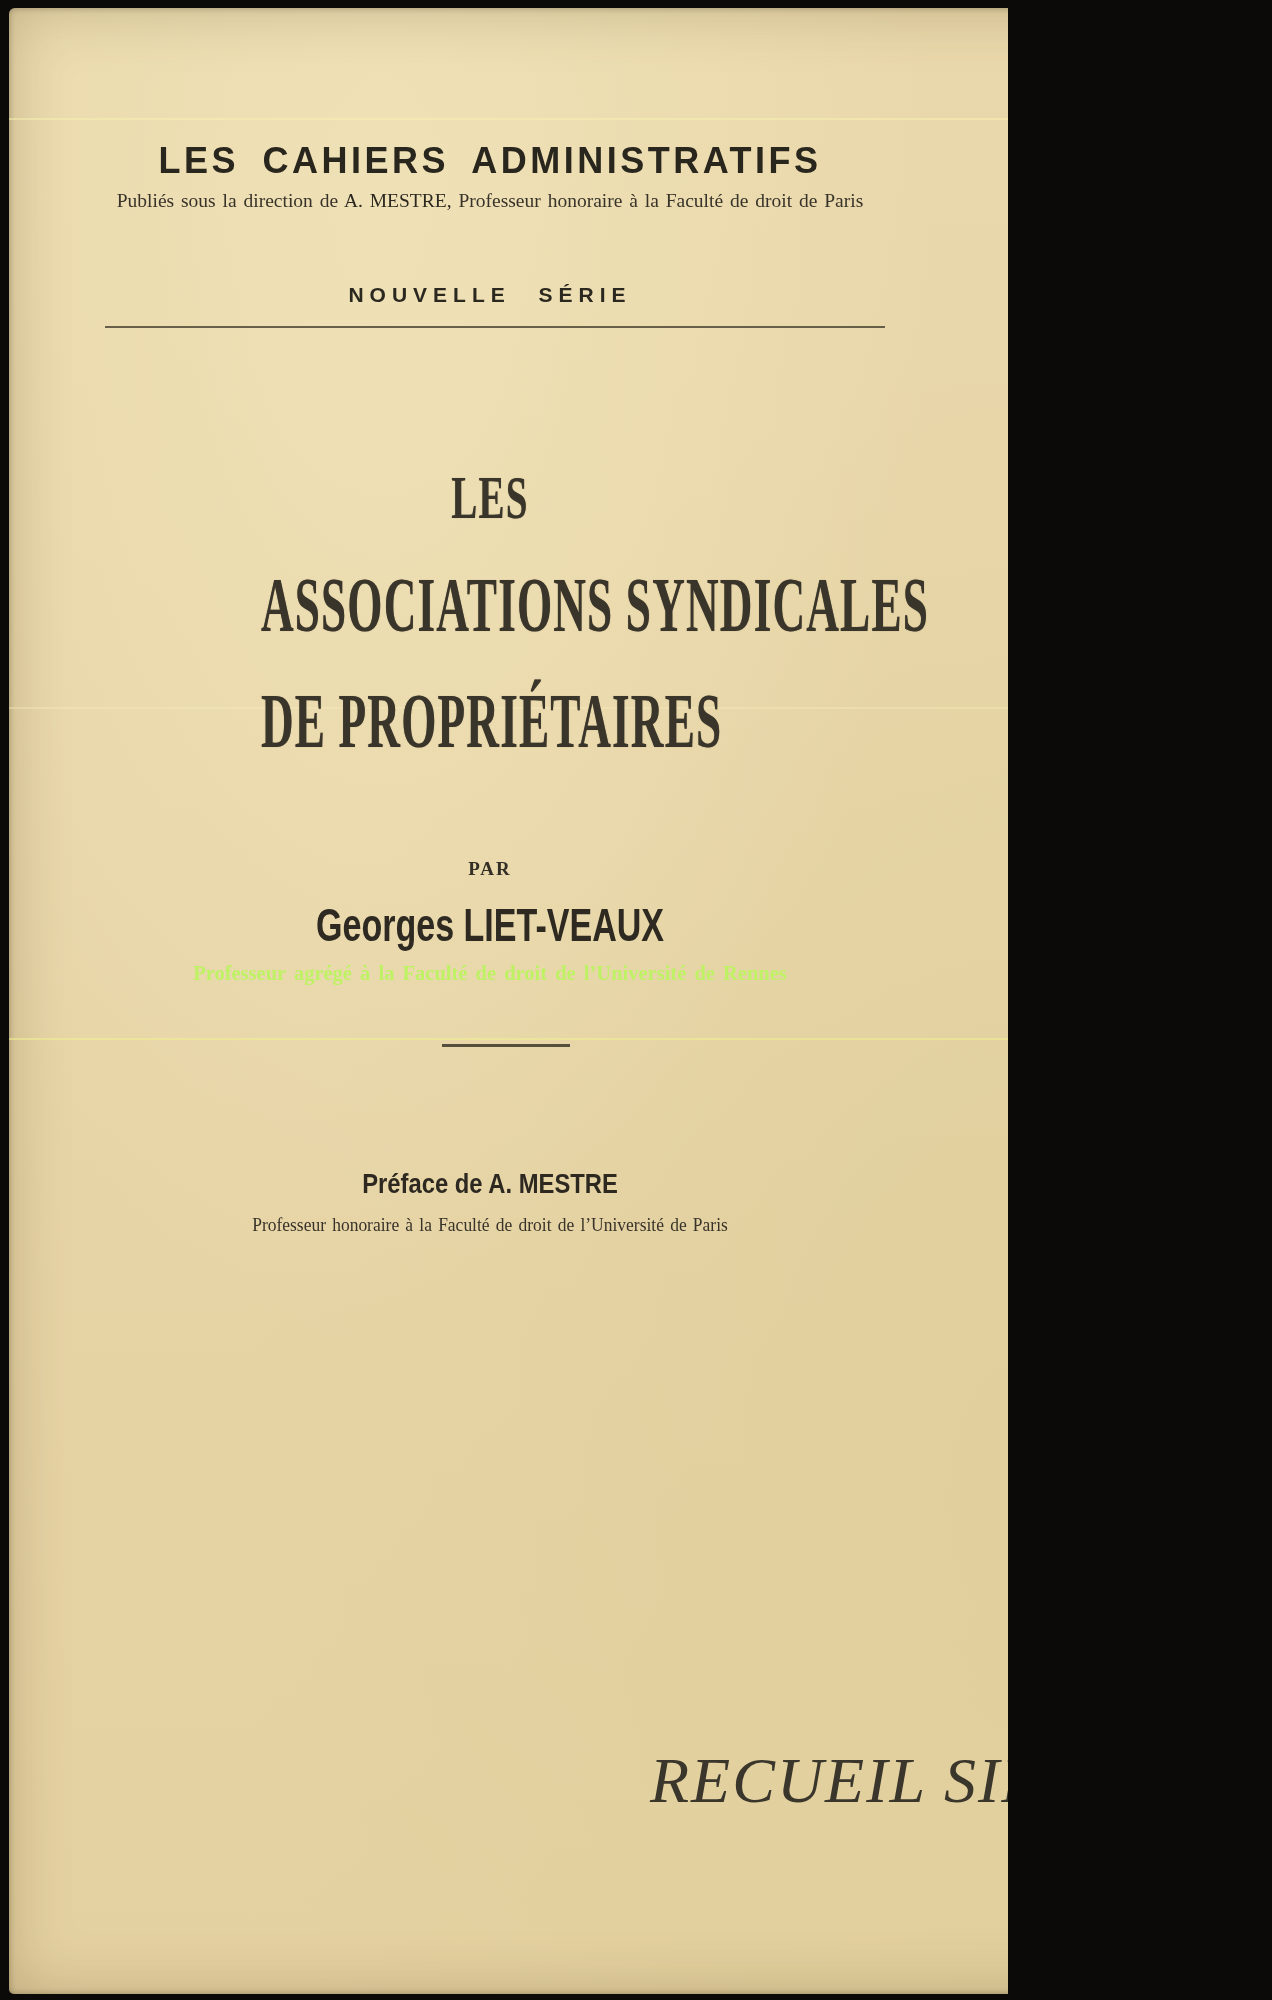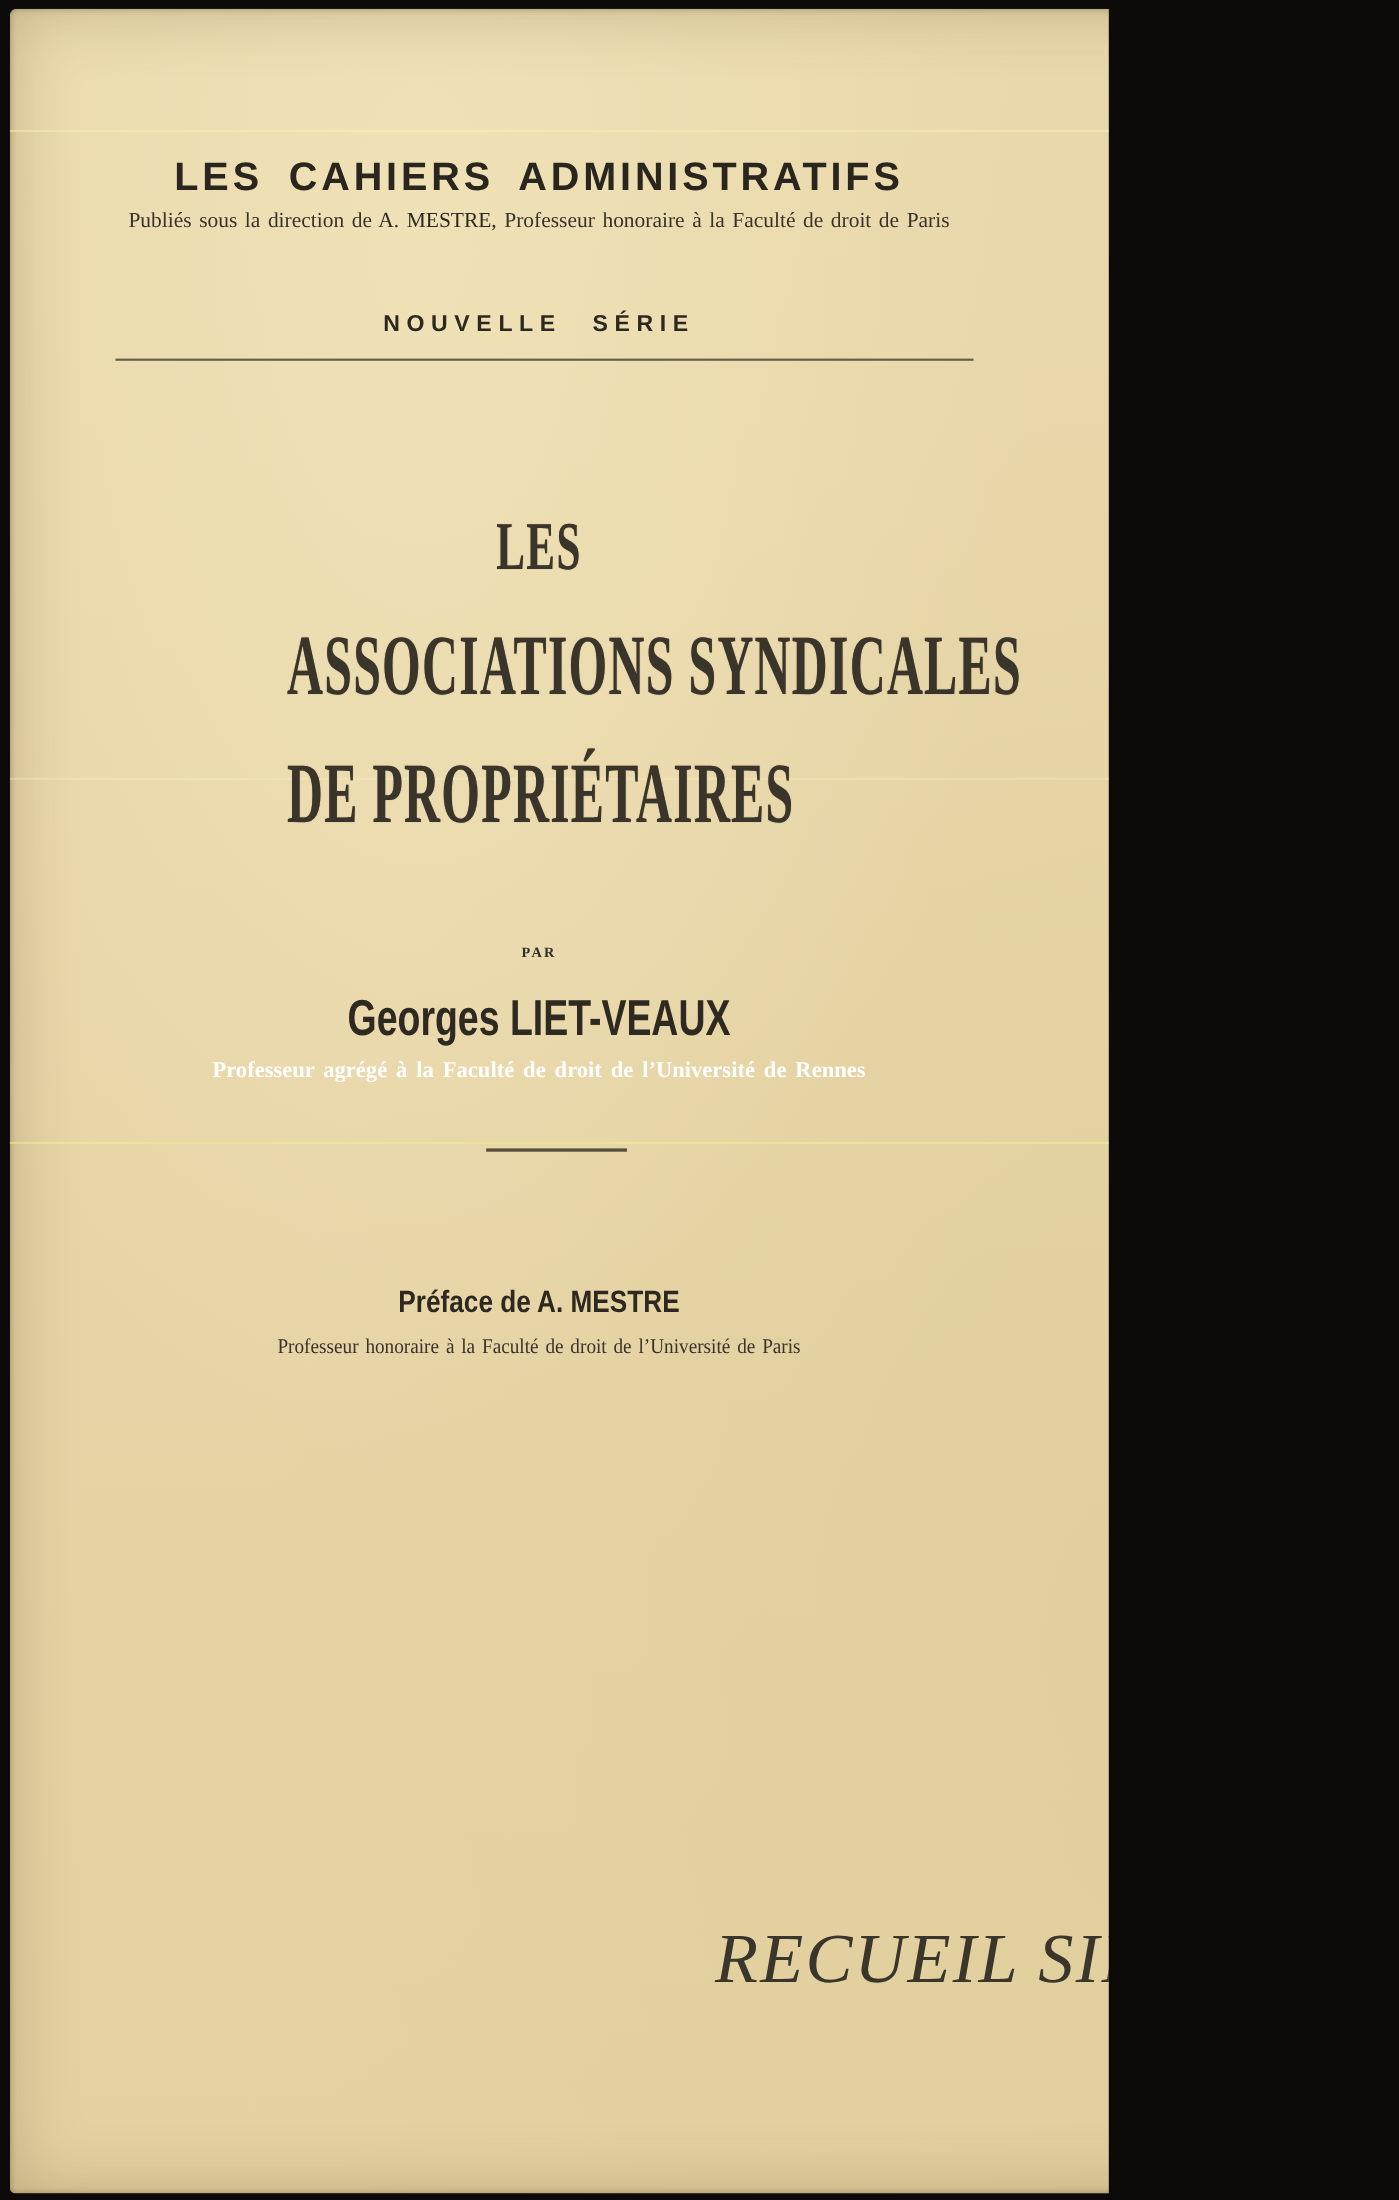--- a/index.html
+++ b/index.html
@@ -48,31 +48,31 @@
   .rule1{top:326px;left:10px;width:780px;height:2px;background:#46402f;opacity:.8;}
   .title-line{
     color:#3a352b;
     font-weight:700;
     text-shadow:0 0 1px rgba(58,50,30,.55);
   }
   .title-l1{top:462px;font-size:62px;letter-spacing:2px;transform:scaleX(.63);}
   .title-l2{top:560px;font-size:78px;letter-spacing:2px;transform:scaleX(.58);}
   .title-l3{top:676px;font-size:78px;letter-spacing:2px;transform:scaleX(.58);}
   .par-label{
-    top:858px;font-size:13px;font-weight:700;letter-spacing:2px;color:#332f26;
+    top:858px;font-size:19px;font-weight:700;letter-spacing:2px;color:#332f26;
   }
   .author-name{
     top:898px;
     font-family:"Liberation Sans", sans-serif;
     font-weight:700;font-size:46px;
     color:#2e2a22;
     transform:scaleX(.74);
   }
   .author-affil{
-    top:962px;font-size:20.5px;font-weight:700;word-spacing:3px;color:#ffffff;
+    top:962px;font-size:20.5px;font-weight:700;word-spacing:3px;color:#bef264;
   }
   .rule2{top:1044px;left:347px;width:128px;height:3px;background:#3c372c;opacity:.85;}
   .preface-title{
     top:1168px;
     font-family:"Liberation Sans", sans-serif;
     font-weight:700;font-size:28px;
     color:#2d2921;
     transform:scaleX(.85);
   }
   .preface-affil{

